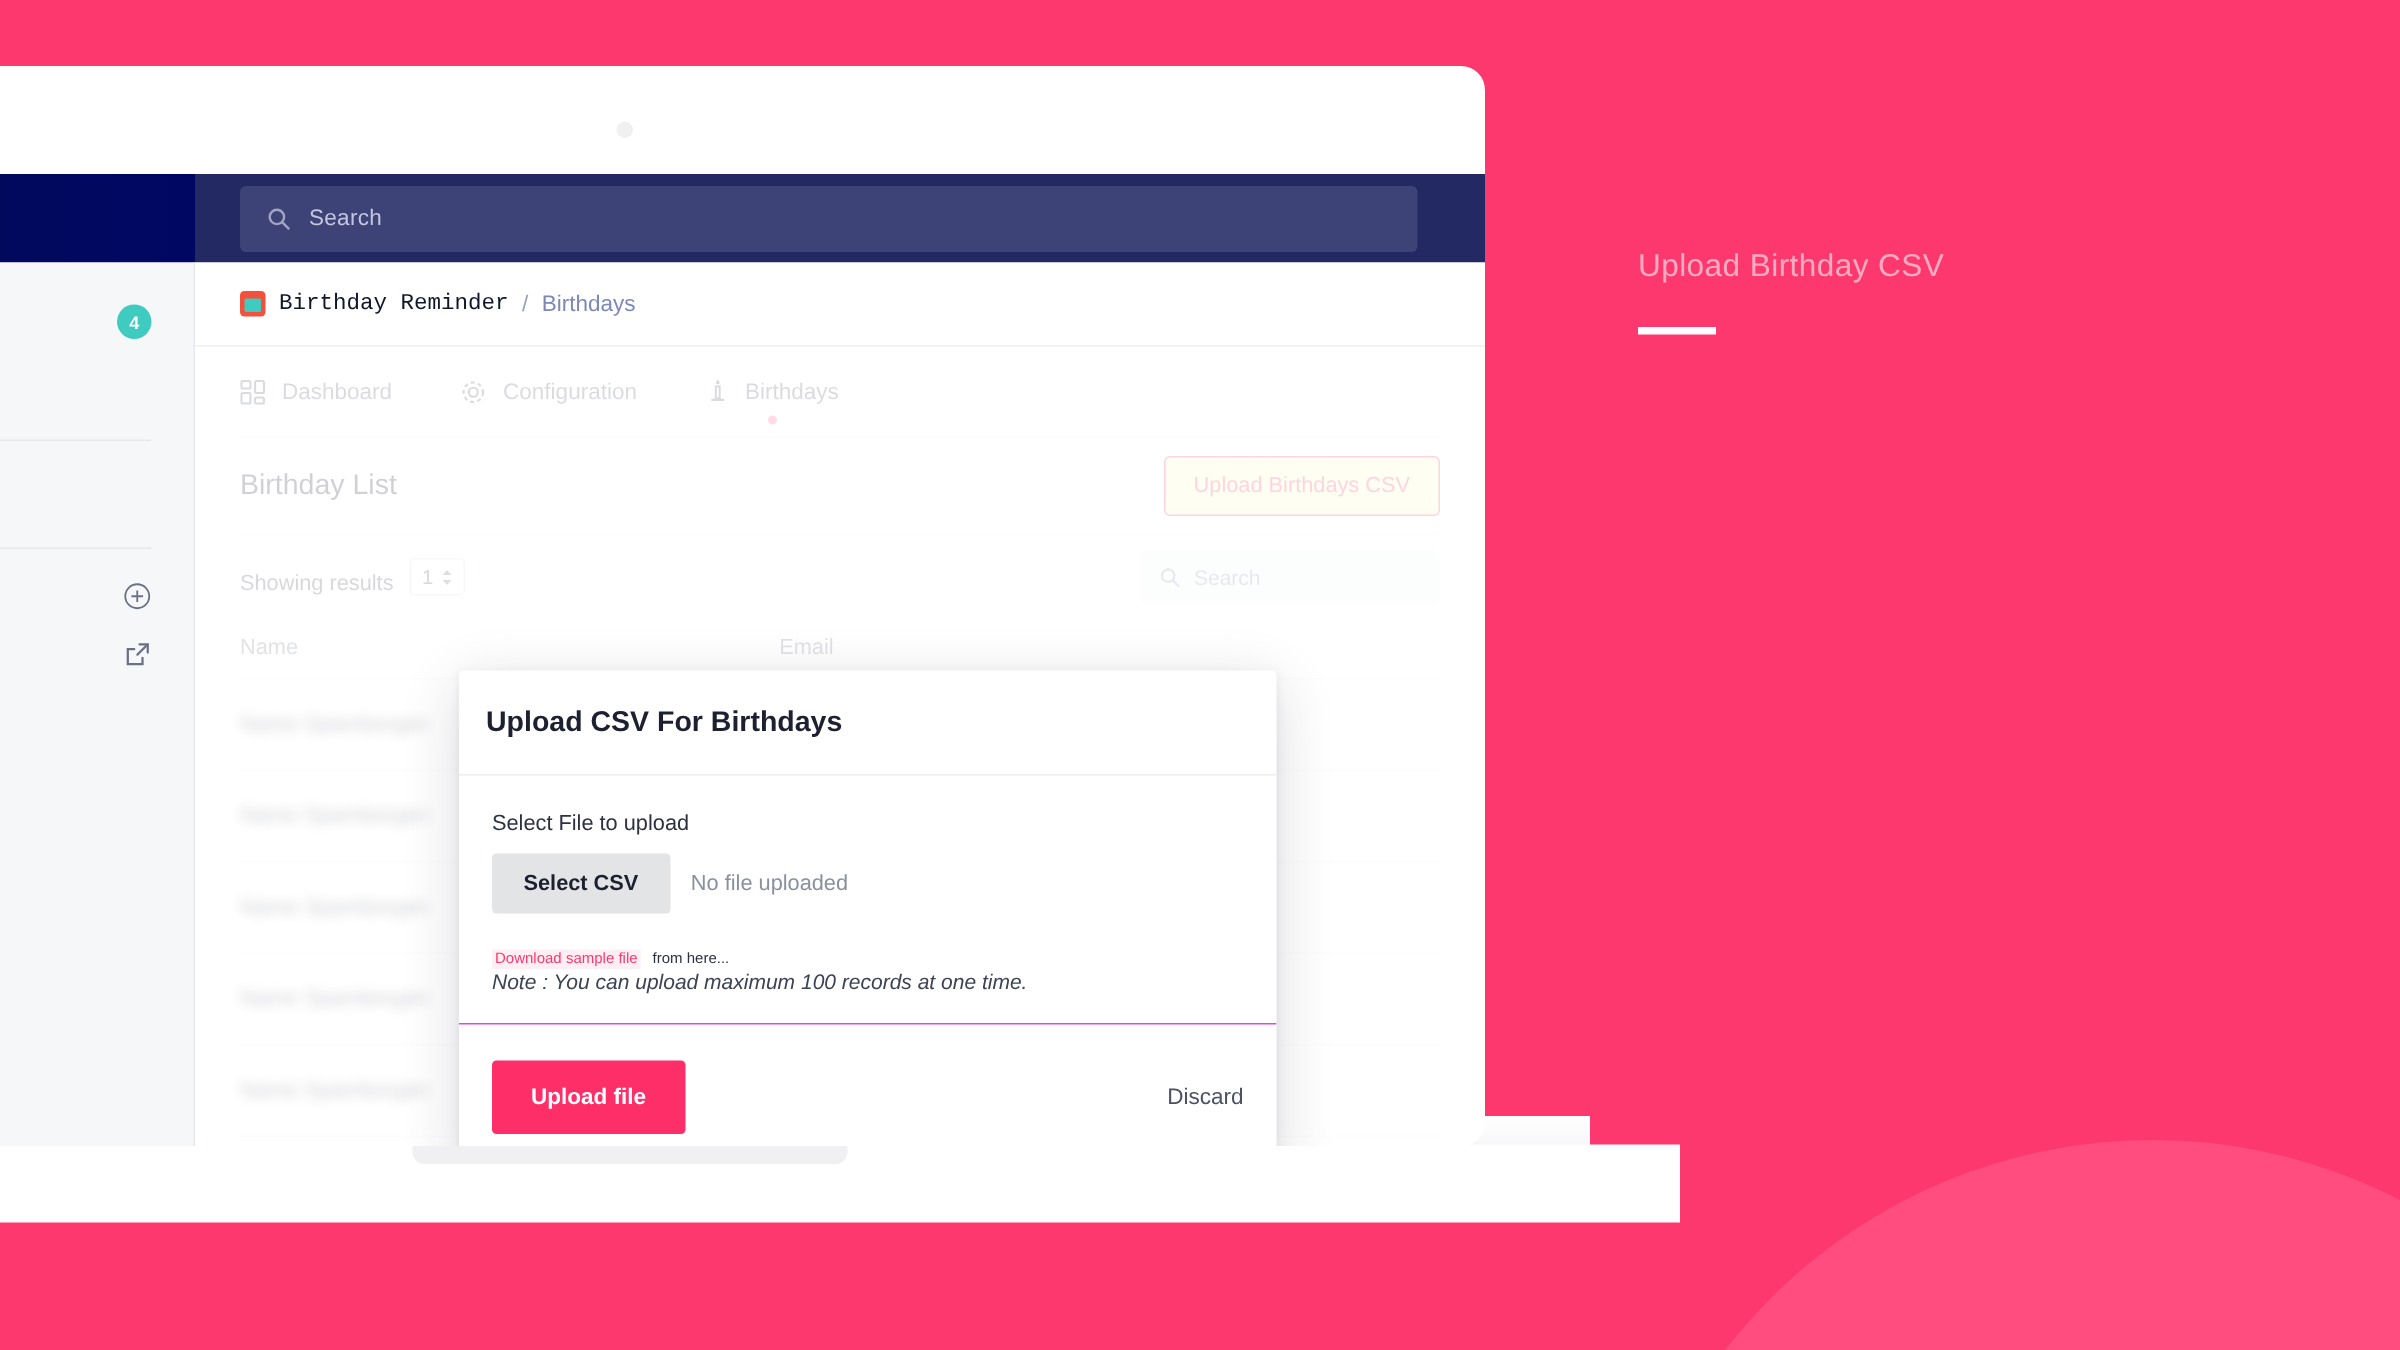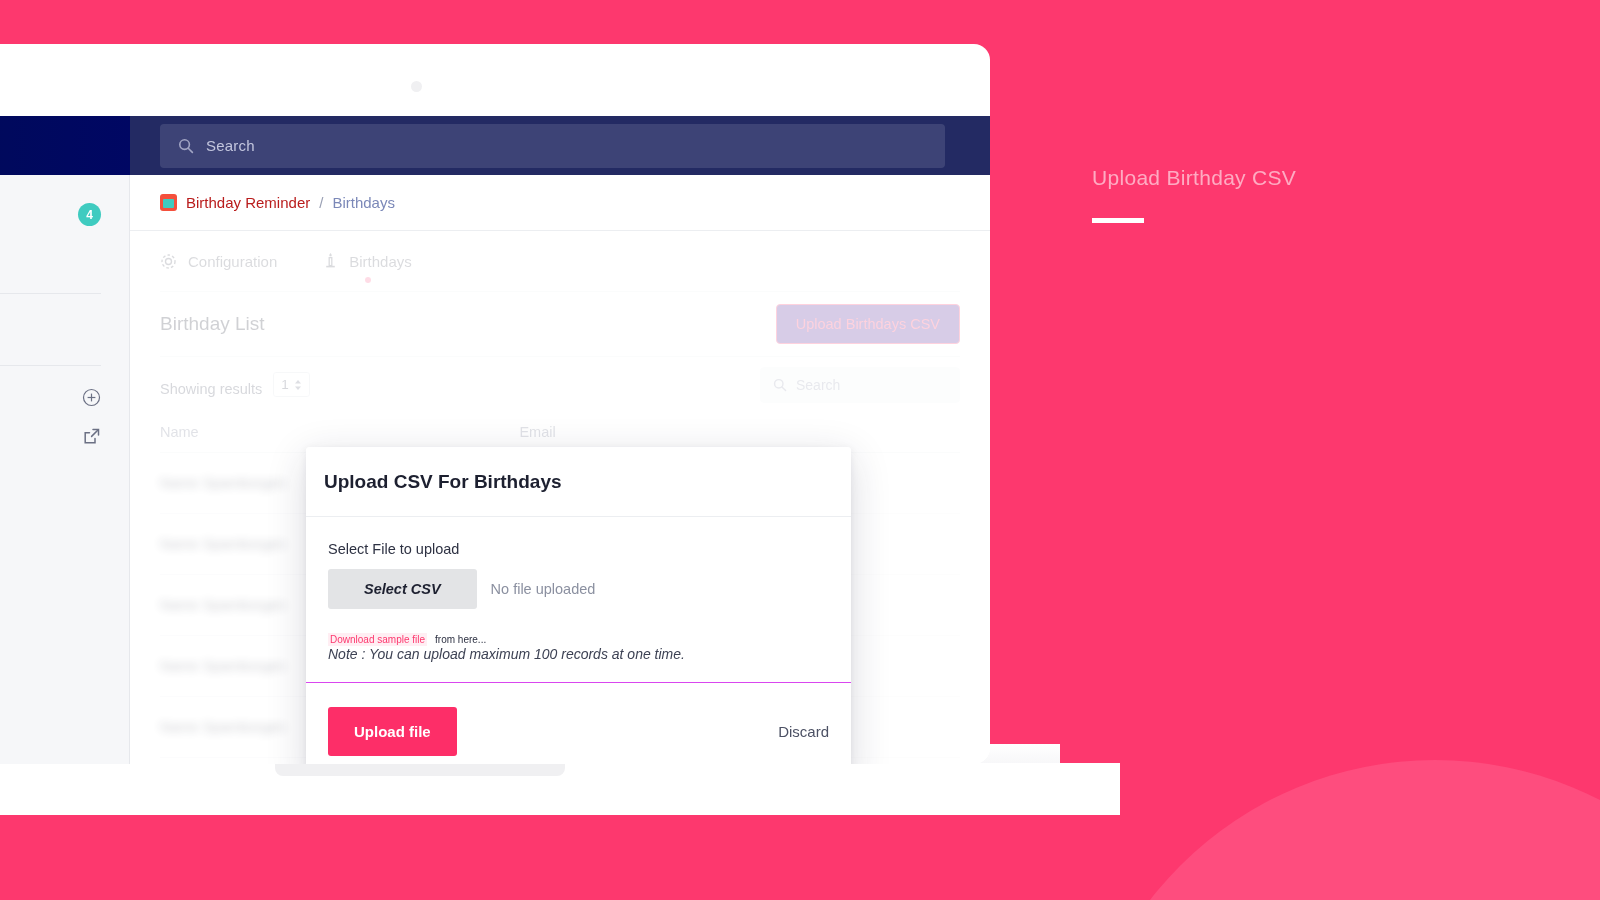--- a/index.html
+++ b/index.html
@@ -194,21 +194,21 @@
 
   #breadcrumb {
     height: 56px;
     display: flex;
     align-items: center;
     gap: 9px;
     padding: 0 30px;
     border-bottom: 1px solid #eceef1;
     font-size: 15px;
   }
-  #breadcrumb .crumb-app { color: #b91c1c; }
+  #breadcrumb .crumb-app { color: #0f172a; font-family: Liberation Mono, monospace; }
   #breadcrumb .slash { color: #9aa0b4; }
   #breadcrumb .crumb-cur { color: #7b88b8; }
 
   .cal-icon {
     width: 17px; height: 17px;
     border-radius: 3px;
     background: #f4503c;
     position: relative;
     display: inline-block;
   }
@@ -258,21 +258,21 @@
     height: 64px;
     display: flex;
     align-items: center;
     justify-content: space-between;
     gap: 32px;
   }
   #list-title { font-size: 19px; color: #2d3142; }
   #upload-csv-btn {
     border: 1px solid #fd386e;
     color: #fd386e;
-    background: #4c1d95;
+    background: #fef9c3;
     border-radius: 4px;
     font-size: 14.5px;
     padding: 11px 19px;
   }
   #list-toolbar {
     height: 56px;
     display: flex;
     align-items: center;
     justify-content: space-between;
     border-top: 1px solid #f1f2f5;
@@ -356,26 +356,25 @@
   #file-row {
     display: flex;
     align-items: center;
     gap: 14px;
     margin-bottom: 24px;
   }
   #select-csv-btn {
     background: #e3e4e6;
     border: none;
     border-radius: 3px;
-    padding: 12px 36px;
+    padding: 12px 21px;
     font-size: 14.5px;
     font-weight: bold;
     color: #1d2030;
     font-family: "Liberation Sans", sans-serif;
-    font-style: italic;
   }
   #file-status { color: #8b90a0; font-size: 14.5px; }
   #sample-row {
     display: flex;
     align-items: baseline;
     gap: 8px;
     margin-bottom: 0;
     font-size: 10px;
   }
   #sample-link {
@@ -506,20 +505,29 @@
       <div id="main">
 
         <div id="breadcrumb">
           <span class="cal-icon"></span>
           <span class="crumb-app">Birthday Reminder</span>
           <span class="slash">/</span>
           <span class="crumb-cur">Birthdays</span>
         </div>
 
         <div id="tabs">
+          <div class="tab">
+            <svg width="17" height="17" viewBox="0 0 17 17">
+              <rect x="1" y="1" width="6" height="5" fill="none" stroke="#2d3142" stroke-width="1.4" rx="1"></rect>
+              <rect x="10" y="1" width="6" height="8" fill="none" stroke="#2d3142" stroke-width="1.4" rx="1"></rect>
+              <rect x="1" y="9" width="6" height="7" fill="none" stroke="#2d3142" stroke-width="1.4" rx="1"></rect>
+              <rect x="10" y="12" width="6" height="4" fill="none" stroke="#2d3142" stroke-width="1.4" rx="1"></rect>
+            </svg>
+            <span>Dashboard</span>
+          </div>
           <div class="tab">
             <svg width="17" height="17" viewBox="0 0 17 17">
               <circle cx="8.5" cy="8.5" r="3" fill="none" stroke="#2d3142" stroke-width="1.4"></circle>
               <circle cx="8.5" cy="8.5" r="6.5" fill="none" stroke="#2d3142" stroke-width="1.4" stroke-dasharray="2.6 2.2"></circle>
             </svg>
             <span>Configuration</span>
           </div>
           <div class="tab">
             <svg width="15" height="18" viewBox="0 0 15 18">
               <path d="M7.5 1c1.6 1.6 1.6 3.2 0 3.2S5.9 2.6 7.5 1z" fill="#2d3142"></path>

